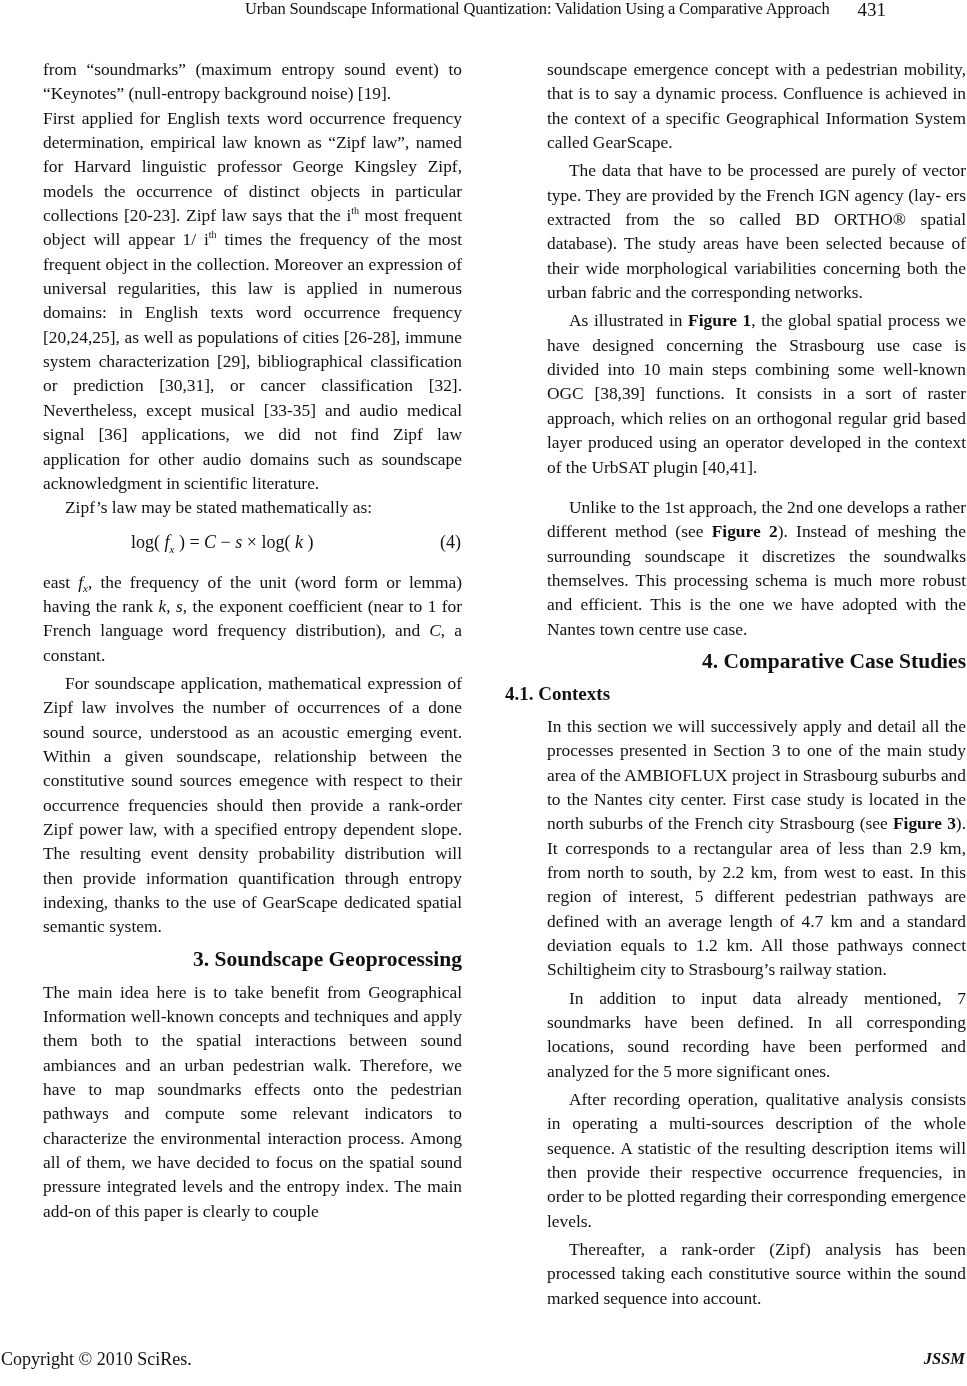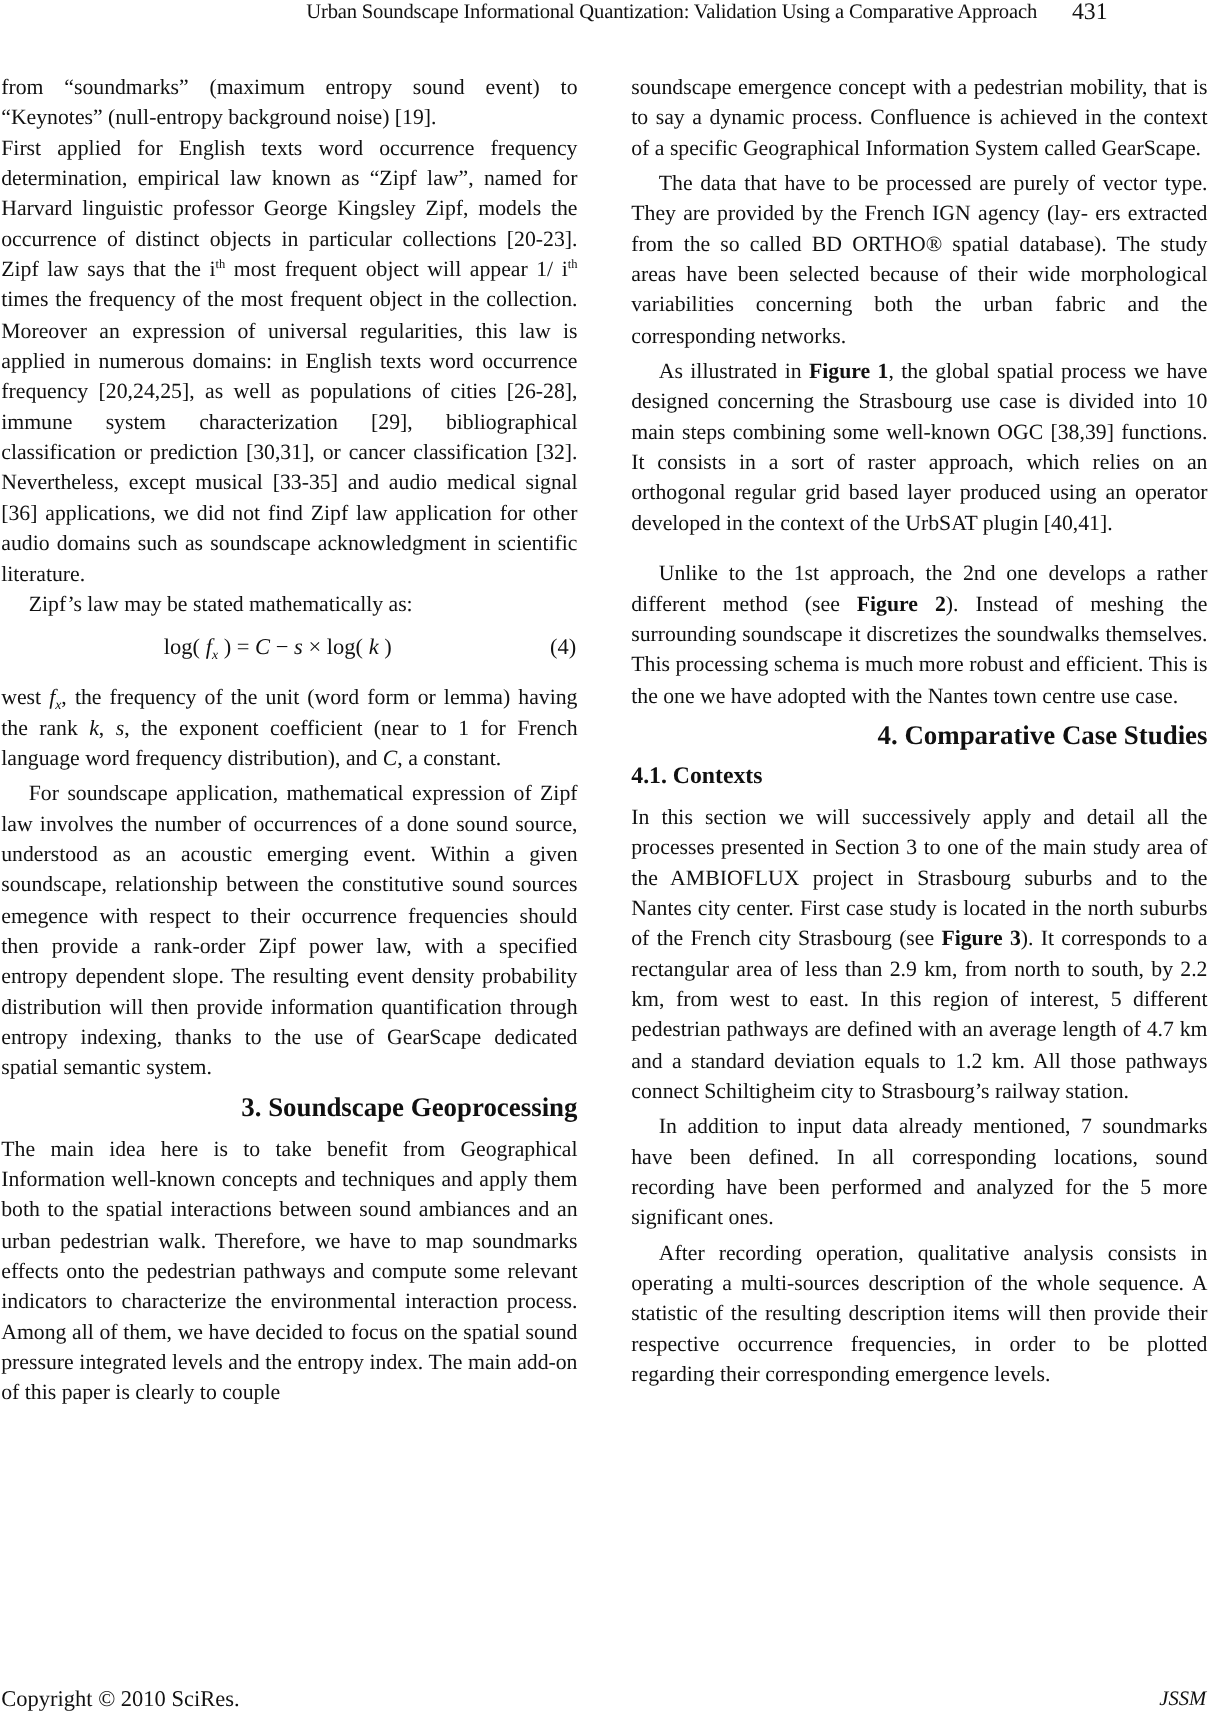--- a/index.html
+++ b/index.html
@@ -4,33 +4,33 @@
 <style>
   html, body { margin:0; padding:0; background:#ffffff; }
   body { width:967px; height:1386px; position:relative; overflow:hidden;
          font-family:"Liberation Serif", serif; color:#111; }
   .header { position:absolute; top:0; left:0; width:892px; height:22px;text-align:center; }
   .header .title { position:absolute; left:245px; top:-1px; font-size:16.5px; letter-spacing:-0.15px; }
   .header .pageno { position:absolute; right:6px; top:-1px; font-size:19px; }
   .col { position:absolute; top:57px; width:461px; font-size:17.4px; line-height:24.35px; }
   .col.left { left:1px; }
   .col.right { left:505px; }
-  p { margin:0; text-align:justify; }
+  p { margin:0; text-align:justify;padding-left:42px; }
   p.indent { text-indent:22px; }
   h2 { font-size:21.5px; font-weight:bold; margin:7px 0 8px 0; line-height:26px;text-align:right; }
   h3 { font-size:19px; font-weight:bold; margin:8px 0 8px 0; line-height:24px; }
   h3.hang { padding-left:40px; text-indent:-40px; }
   .eq { position:relative; height:40px; margin:4px 0 6px 0; font-size:18px; }
   .eq .formula { position:absolute; left:130px; top:6px; }
   .eq .num { position:absolute; right:1px; top:6px; }
   .eq .formula i { font-style:italic; }
   sup { font-size:10px; line-height:0; }
   sub { font-size:11px; line-height:0; }
   .footer-left { position:absolute; left:1px; top:1349px; font-size:18px; }
-  .footer-right { position:absolute; right:2px; top:1349px; font-size:16.5px; font-weight:normal; font-style:italic; }
+  .footer-right { position:absolute; right:2px; top:1349px; font-size:16.5px; font-weight:bold; font-style:italic; }
   b { font-weight:bold; }
 </style>
 </head>
 <body>
 
 <div class="header">
   <span class="title">Urban Soundscape Informational Quantization: Validation Using a Comparative Approach</span>
   <span class="pageno">431</span>
 </div>
 
@@ -40,37 +40,38 @@
 
   <p><span>First applied for English texts word occurrence frequency determination, empirical law known as “Zipf law”, named for Harvard linguistic professor George Kingsley Zipf, models the occurrence of distinct objects in particular collections [20-23]. Zipf law says that the i</span><sup>th</sup><span> most frequent object will appear 1/ i</span><sup>th</sup><span> times the frequency of the most frequent object in the collection. Moreover an expression of universal regularities, this law is applied in numerous domains: in English texts word occurrence frequency [20,24,25], as well as populations of cities [26-28], immune system characterization [29], bibliographical classification or prediction [30,31], or cancer classification [32]. Nevertheless, except musical [33-35] and audio medical signal [36] applications, we did not find Zipf law application for other audio domains such as soundscape acknowledgment in scientific literature.</span></p>
 
   <p class="indent">Zipf’s law may be stated mathematically as:</p>
 
   <div class="eq">
     <span class="formula"><span>log</span>( <i>f</i><sub><i>x</i></sub> ) = <i>C</i><span> − </span><i>s</i><span> × log</span>( <i>k</i> )</span>
     <span class="num">(4)</span>
   </div>
 
-  <p><span>west </span><i>f</i><sub><i>x</i></sub><span>, the frequency of the unit (word form or lemma) having the rank </span><i>k</i><span>, </span><i>s</i><span>, the exponent coefficient (near to 1 for French language word frequency distribution), and </span><i>C</i><span>, a constant.</span></p>
+  <p><span>east </span><i>f</i><sub><i>x</i></sub><span>, the frequency of the unit (word form or lemma) having the rank </span><i>k</i><span>, </span><i>s</i><span>, the exponent coefficient (near to 1 for French language word frequency distribution), and </span><i>C</i><span>, a constant.</span></p>
 
   <p class="indent" style="margin-top:4px;">For soundscape application, mathematical expression of Zipf law involves the number of occurrences of a done sound source, understood as an acoustic emerging event. Within a given soundscape, relationship between the constitutive sound sources emegence with respect to their occurrence frequencies should then provide a rank-order Zipf power law, with a specified entropy dependent slope. The resulting event density probability distribution will then provide information quantification through entropy indexing, thanks to the use of GearScape dedicated spatial semantic system.</p>
 
   <h2>3. Soundscape Geoprocessing</h2>
 
   <p>The main idea here is to take benefit from Geographical Information well-known concepts and techniques and apply them both to the spatial interactions between sound ambiances and an urban pedestrian walk. Therefore, we have to map soundmarks effects onto the pedestrian pathways and compute some relevant indicators to characterize the environmental interaction process. Among all of them, we have decided to focus on the spatial sound pressure integrated levels and the entropy index. The main add-on of this paper is clearly to couple</p>
 </div>
 
 <div class="col right">
   <p>soundscape emergence concept with a pedestrian mobility, that is to say a dynamic process. Confluence is achieved in the context of a specific Geographical Information System called GearScape.</p>
   <p class="indent" style="margin-top:4px;">The data that have to be processed are purely of vector type. They are provided by the French IGN agency (lay- ers extracted from the so called BD ORTHO® spatial database). The study areas have been selected because of their wide morphological variabilities concerning both the urban fabric and the corresponding networks.</p>
   <p class="indent" style="margin-top:4px;"><span>As illustrated in </span><b>Figure 1</b><span>, the global spatial process we have designed concerning the Strasbourg use case is divided into 10 main steps combining some well-known OGC [38,39] functions. It consists in a sort of raster approach, which relies on an orthogonal regular grid based layer produced using an operator developed in the context of the UrbSAT plugin [40,41].</span></p>
   <p class="indent" style="margin-top:16px;"><span>Unlike to the 1st approach, the 2nd one develops a rather different method (see </span><b>Figure 2</b><span>). Instead of meshing the surrounding soundscape it discretizes the soundwalks themselves. This processing schema is much more robust and efficient. This is the one we have adopted with the Nantes town centre use case.</span></p>
 
   <h2>4. Comparative Case Studies</h2>
   <h3>4.1. Contexts</h3>
 
   <p><span>In this section we will successively apply and detail all the processes presented in Section 3 to one of the main study area of the AMBIOFLUX project in Strasbourg suburbs and to the Nantes city center. First case study is located in the north suburbs of the French city Strasbourg (see </span><b>Figure 3</b><span>). It corresponds to a rectangular area of less than 2.9 km, from north to south, by 2.2 km, from west to east. In this region of interest, 5 different pedestrian pathways are defined with an average length of 4.7 km and a standard deviation equals to 1.2 km. All those pathways connect Schiltigheim city to Strasbourg’s railway station.</span></p>
   <p class="indent" style="margin-top:4px;">In addition to input data already mentioned, 7 soundmarks have been defined. In all corresponding locations, sound recording have been performed and analyzed for the 5 more significant ones.</p>
   <p class="indent" style="margin-top:4px;">After recording operation, qualitative analysis consists in operating a multi-sources description of the whole sequence. A statistic of the resulting description items will then provide their respective occurrence frequencies, in order to be plotted regarding their corresponding emergence levels.</p>
+  <p class="indent" style="margin-top:4px;">Thereafter, a rank-order (Zipf) analysis has been processed taking each constitutive source within the sound marked sequence into account.</p>
 </div>
 
 <div class="footer-left">Copyright © 2010 SciRes.</div>
 <div class="footer-right">JSSM</div>
 
 </body></html>

